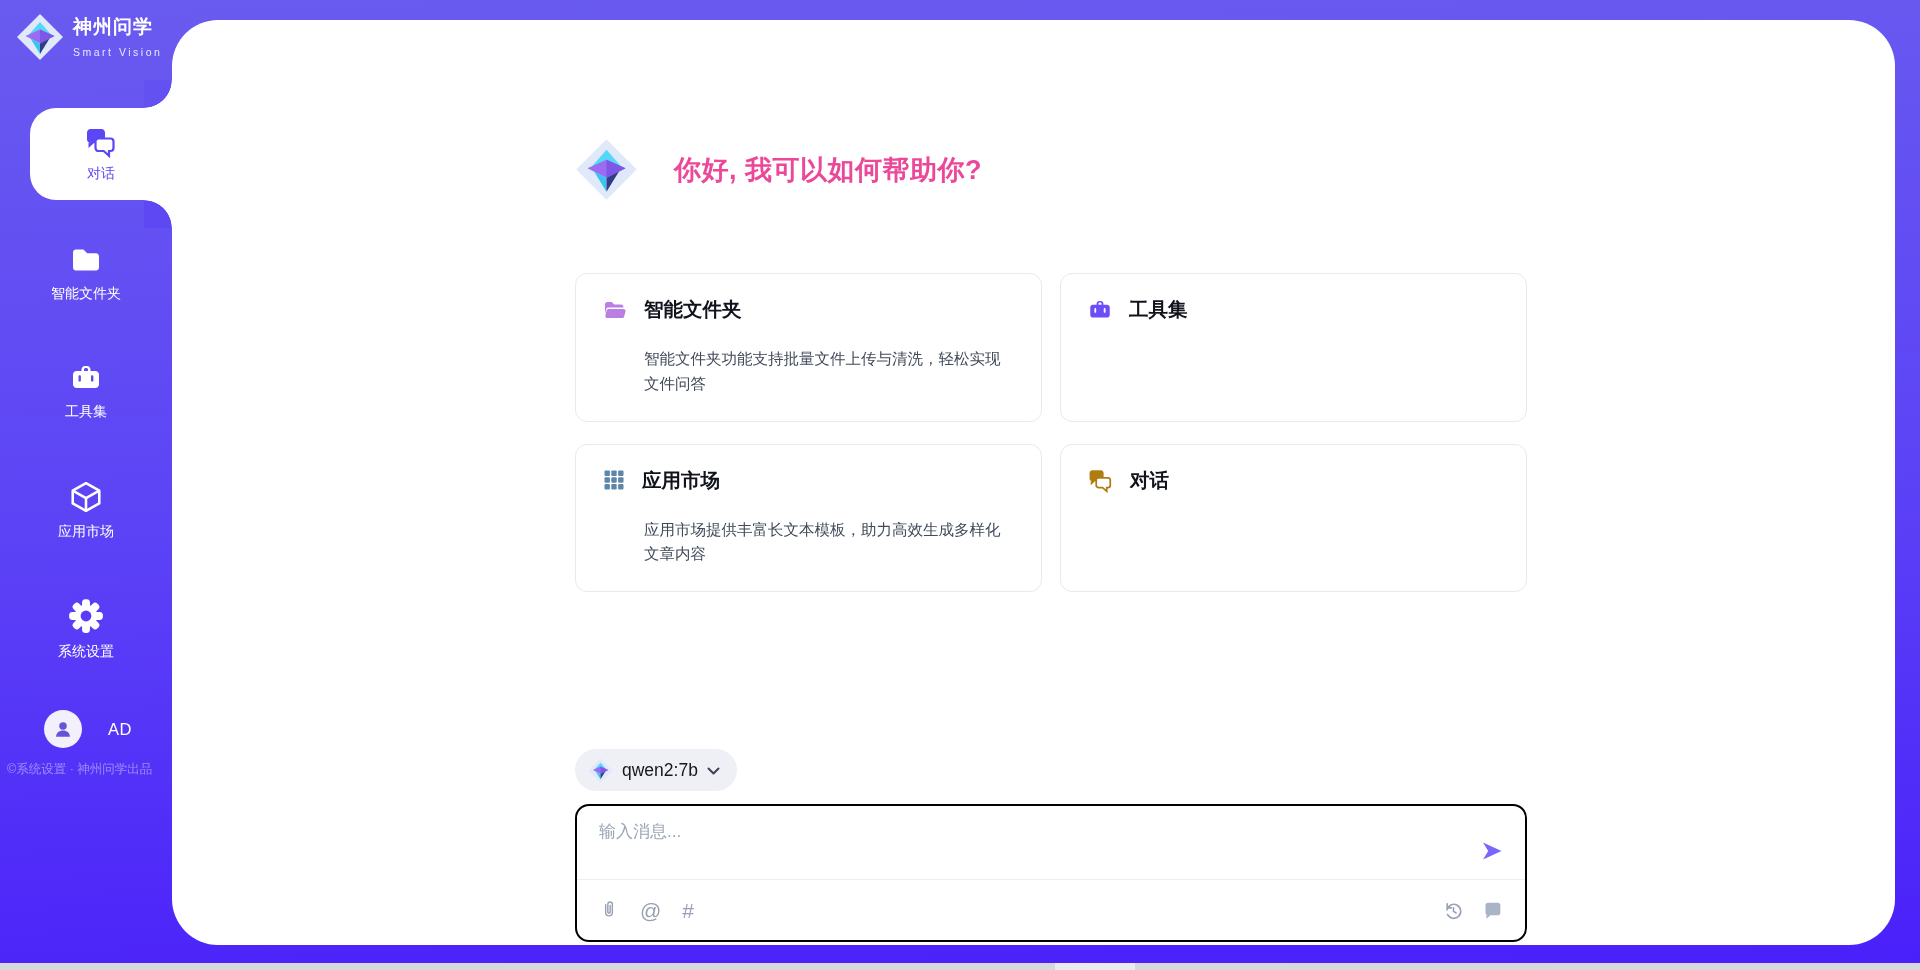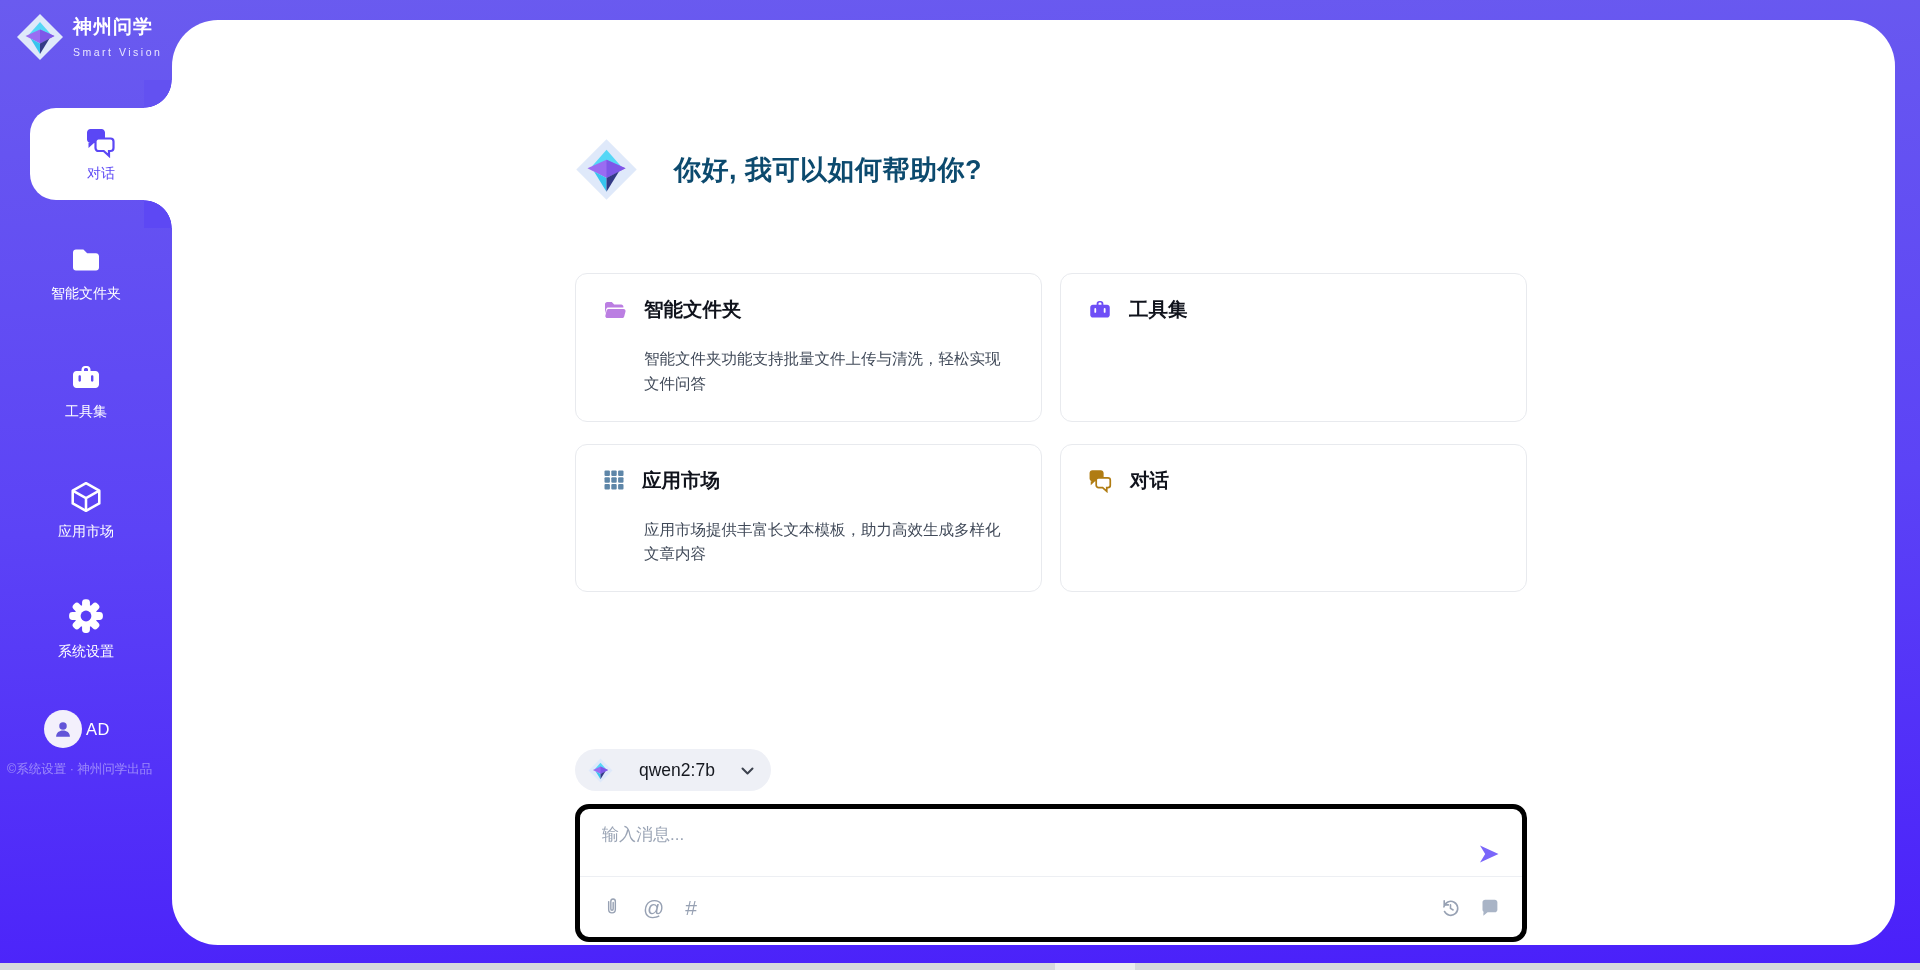--- a/index.html
+++ b/index.html
@@ -37,58 +37,58 @@
   .nav-item.active::after {
     content:""; position:absolute; right:0; bottom:-28px; width:28px; height:28px;
     background:radial-gradient(circle 28px at 0 100%, #5d48f4 0 27.4px, #ffffff 28px);
   }
 
   .nav-folder  { top:244px; }
   .nav-tools   { top:362px; }
   .nav-market  { top:480px; }
   .nav-settings{ top:598px;text-align:right; }
 
-  .user-row { position:absolute; left:44px; top:710px; display:flex; align-items:center; gap:4px; cursor:pointer; }
+  .user-row { position:absolute; left:44px; top:710px; display:flex; align-items:center; gap:26px; cursor:pointer; }
   .avatar { width:38px; height:38px; border-radius:50%; background:#f3f0fc; display:flex;
             align-items:center; justify-content:center; }
   .user-name { color:#fff; font-size:16.5px; font-weight:500; letter-spacing:.5px; }
 
   .sidebar-footer { position:absolute; left:7px; top:761px; width:164px;
                     color:rgba(255,255,255,.42); font-size:12.5px; white-space:nowrap; }
 
   
   .panel { position:absolute; left:172px; top:20px; width:1723px; height:925px;
            background:#fff; border-radius:46px; }
   .content { position:absolute; left:403px; top:0; width:952px; }
 
   .greeting { margin-top:118px; display:flex; align-items:center; }
   .greeting .gem { width:63px; height:63px; }
-  .greeting-text { margin-left:36px; font-size:27px; font-weight:800; color:#0c4a6e; letter-spacing:.5px; }
+  .greeting-text { margin-left:36px; font-size:27px; font-weight:800; color:#ec4899; letter-spacing:.5px; }
 
   .cards { margin-top:72px; display:grid; grid-template-columns:1fr 1fr; column-gap:18px; row-gap:22px; }
   .card { border:1px solid #e8eaee; border-radius:12px; background:#fff;
           padding:22px 26px 24px 26px; min-height:131px; cursor:pointer; }
   .card-head { display:flex; align-items:center; gap:16px; }
   .card-head svg { display:block; }
   .card-title { font-size:19.5px; font-weight:800; color:#10131c; }
   .card-desc { margin-top:24px; margin-left:42px; font-size:15.5px; color:#414a59; line-height:1.6; }
 
   .icon-folder-open { color:#bb7ee2; }
   .icon-toolbox-card { color:#6e4ef6; }
   .icon-grid { color:#5e86a8; }
   .icon-chat-card { color:#b07c12; }
 
-  .model-selector { margin-top:157px; display:inline-flex; align-items:center; gap:26px;
+  .model-selector { margin-top:157px; display:inline-flex; align-items:center; gap:9px;
                     height:42px; padding:0 17px 0 13px; background:#eef0f6; border-radius:21px; cursor:pointer; }
   .model-selector .gem { width:25px; height:25px; }
   .model-name { font-size:17.5px; color:#15181f; }
   .chevron { color:#3c424e; margin-top:2px; }
 
   .composer { position:relative; margin-top:13px; width:952px; height:138px;
-              border:5px solid #000000; border-radius:14px; background:#fff; }
+              border:2px solid #000000; border-radius:14px; background:#fff; }
   .composer textarea { position:absolute; left:22px; top:14px; width:780px; height:50px;
               border:none; outline:none; resize:none; font-family:inherit;
               font-size:17px; color:#2a2f3a; background:transparent; }
   .composer textarea::placeholder { color:#9aa4b5; }
   .send-btn { position:absolute; right:18px; top:31px; border:none; background:none; cursor:pointer; padding:2px; }
   .composer-toolbar { position:absolute; left:0; right:0; bottom:0; height:61px;
               border-top:1px solid #edeff3; display:flex; align-items:center; padding:0 22px; }
   .tb-left { display:flex; align-items:center; gap:21px; color:#97a1b3; }
   .tb-right { margin-left:auto; display:flex; align-items:center; gap:18px; color:#97a1b3; }
   .glyph-icon { font-size:21px; line-height:1; color:#97a1b3; cursor:pointer; }

